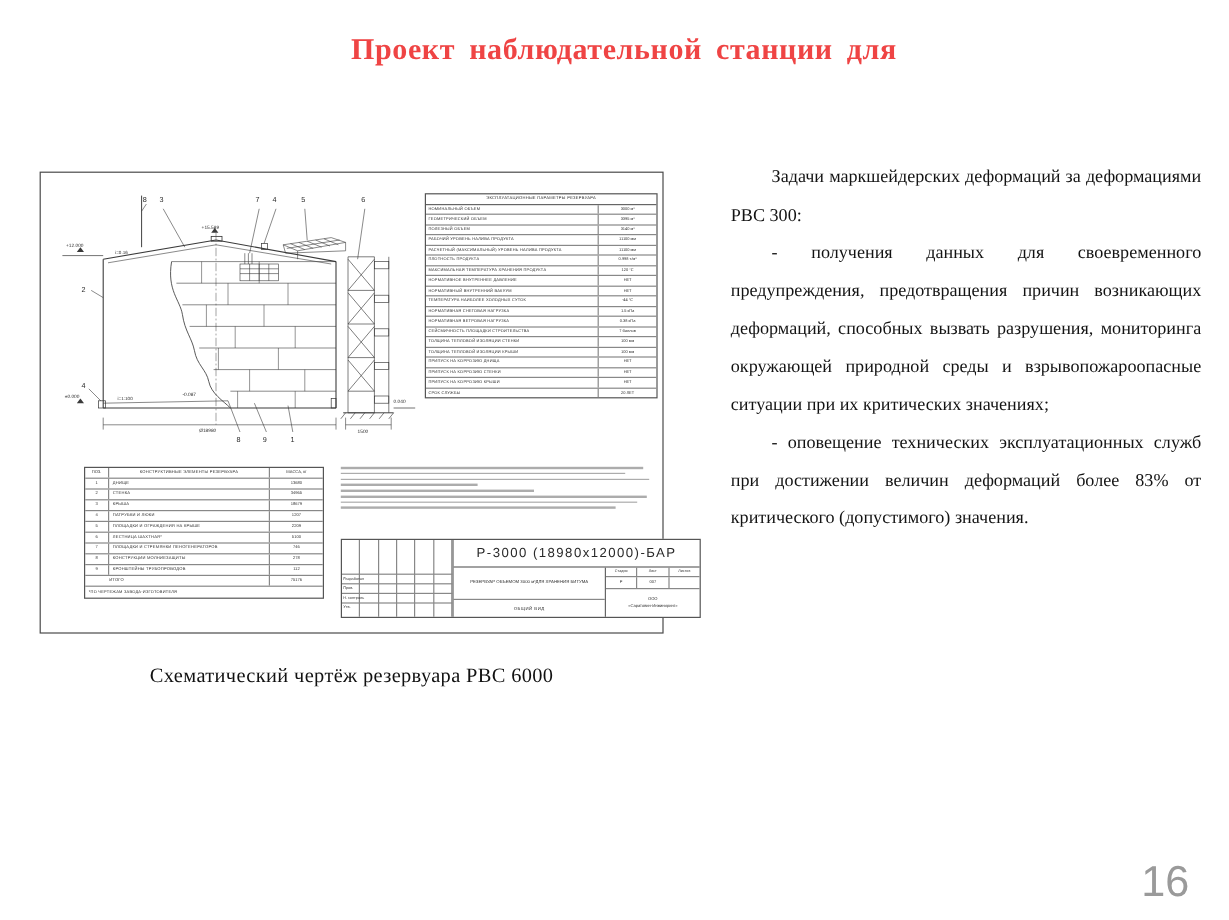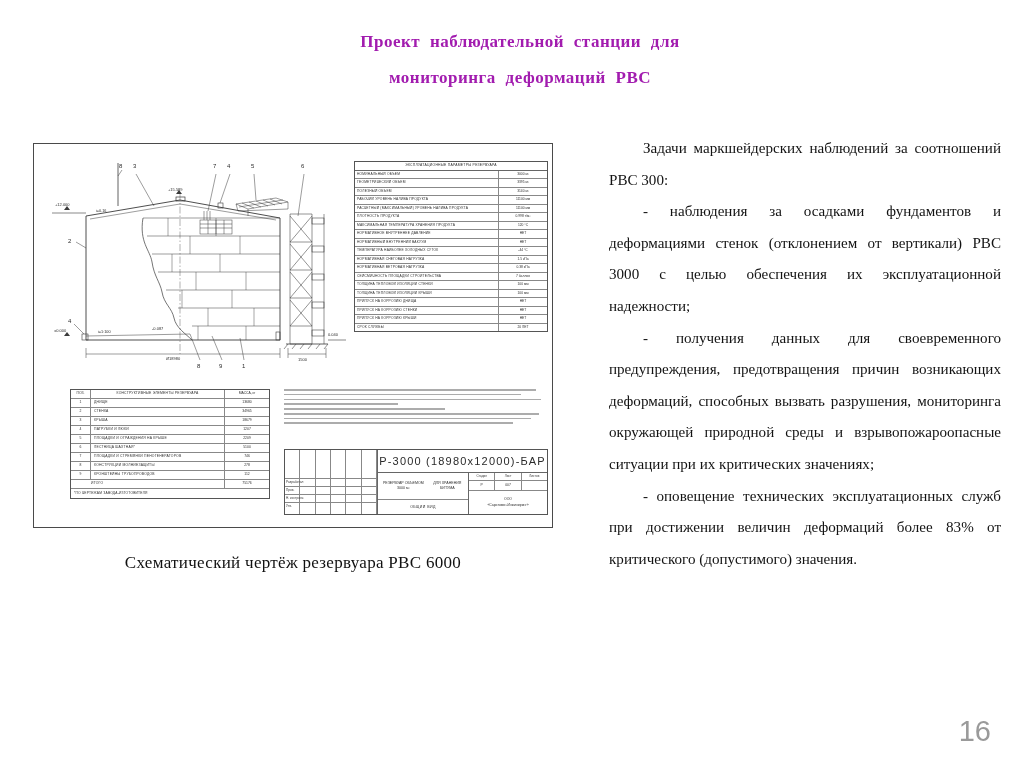--- a/index.html
+++ b/index.html
@@ -17,24 +17,24 @@
 
   
   #slide-title {
     position: absolute;
     left: 150px;
     top: 24px;
     width: 740px;
     text-align: center;
     font-family: "Liberation Serif", serif;
     font-weight: bold;
-    font-size: 17px;
+    font-size: 25px;
     line-height: 36px;
     letter-spacing: 0.5px;
-    color: #a21caf;
+    color: #ef4444;
     word-spacing: 5px;
   }
   #slide-title .t-line { display: block; }
 
   
   #drawing-frame {
     position: absolute;
     left: 33px;
     top: 143px;
     width: 520px;
@@ -174,21 +174,21 @@
     background: #8c8c8c;
     margin-bottom: 3.2px;
     opacity: .72;
   }
 
   
   #title-block {
     position: absolute;
     left: 250px;
     top: 305px;
-    width: 264px;
+    width: 300px;
     height: 66px;
     border: 1px solid #555;
     box-sizing: border-box;
     display: flex;
     background: #fff;
     font-family: "Liberation Sans", sans-serif;
   }
   #tb-left {
     flex: 0 0 92px;
     border-right: 0.8px solid #666;
@@ -323,32 +323,31 @@
     text-align: justify;
     text-justify: inter-word;
   }
 
   
   #page-number {
     position: absolute;
     right: 33px;
     top: 717px;
     font-family: "Liberation Sans", sans-serif;
-    font-size: 29px;
+    font-size: 36px;
     color: #9a9a9a;
     line-height: 1;
     margin-left: 32px;
   }
 </style>
 </head>
 <body>
 
 <div id="slide-title">
   <span class="t-line">Проект наблюдательной станции для</span>
-  <span class="t-line">мониторинга деформаций РВС</span>
 </div>
 
 <div id="drawing-frame">
 
   <div id="tank-elevation">
     <svg width="310" height="215" viewBox="0 0 310 215" xmlns="http://www.w3.org/2000/svg">
       <g stroke="#3a3a3a" fill="none" stroke-width="0.7">
 
         <line x1="12" y1="55" x2="46" y2="55" stroke-width="0.6"></line>
 
@@ -711,19 +710,18 @@
           </div>
         </div>
       </div>
     </div>
   </div>
 </div>
 
 <div id="drawing-caption">Схематический чертёж резервуара  РВС 6000</div>
 
 <div id="body-text">
-  <p>Задачи маркшейдерских наблюдений за соотношений РВС 300:</p>
-  <p>- наблюдения за осадками фундаментов и деформациями стенок (отклонением от вертикали) РВС 3000 с целью обеспечения их эксплуатационной надежности;</p>
+  <p>Задачи маркшейдерских деформаций за деформациями РВС 300:</p>
   <p>- получения данных для своевременного предупреждения, предотвращения причин возникающих деформаций, способных вызвать разрушения, мониторинга окружающей природной среды и взрывопожароопасные ситуации при их критических значениях;</p>
   <p>- оповещение технических эксплуатационных служб при достижении величин деформаций более 83% от критического (допустимого) значения.</p>
 </div>
 
 <div id="page-number">16</div>
 
 </body></html>

